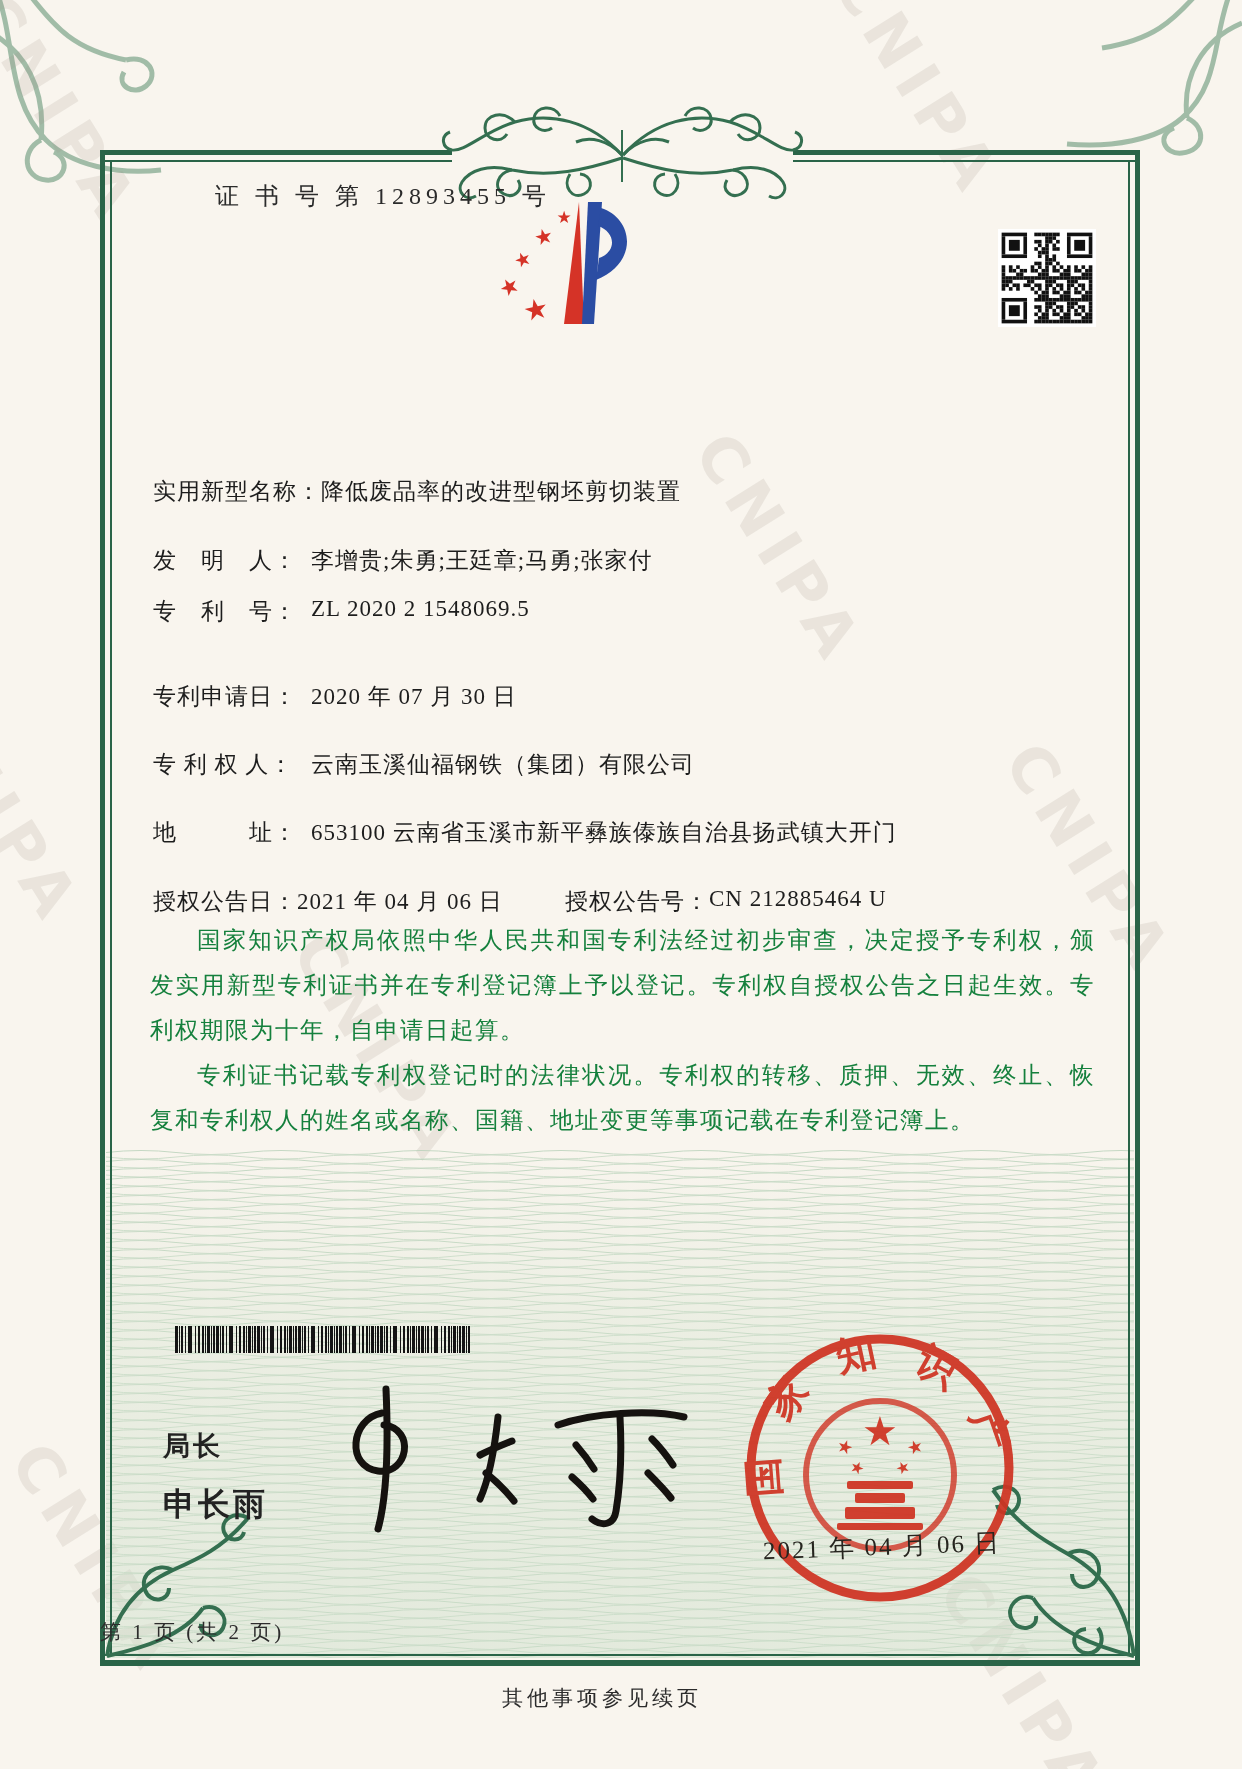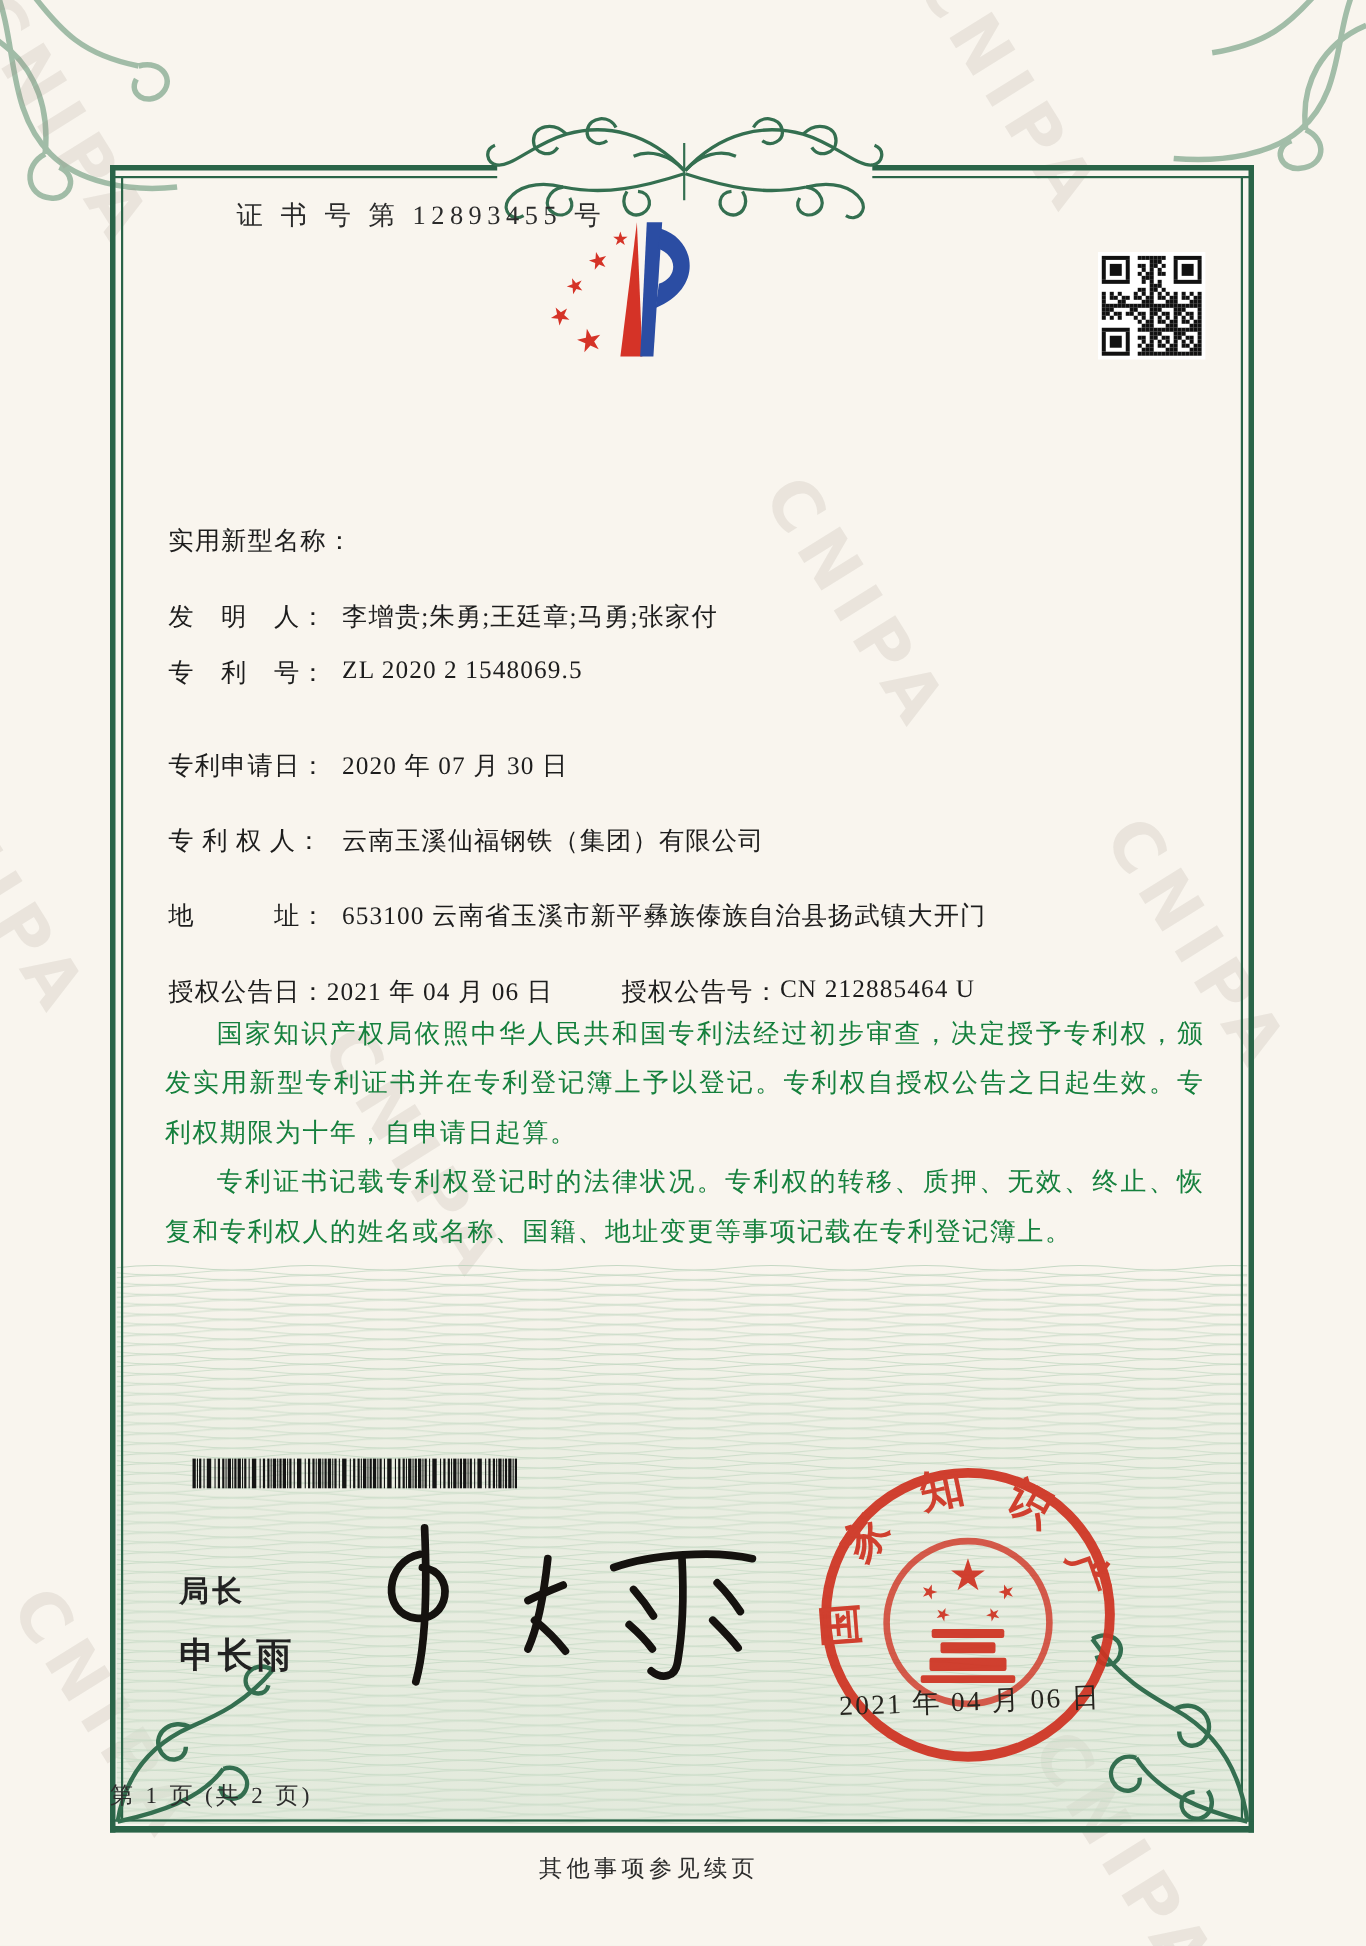--- a/index.html
+++ b/index.html
@@ -47,21 +47,21 @@
   .sig-svg{position:absolute;left:320px;top:1383px;}
 
   
   .seal-svg{position:absolute;left:735px;top:1323px;opacity:0.93;}
   .seal-date{position:absolute;left:762px;top:1530px;width:240px;text-align:center;font-size:25px;
     color:#26251f;letter-spacing:2px;transform:rotate(-2deg);white-space:nowrap;}
 
   
   .page-info{position:absolute;left:100px;top:1618px;width:985px;
     font-size:21px;color:#2c2c2c;letter-spacing:3px;}
-  .cont-note{position:absolute;left:0;top:1684px;width:1180px;text-align:center;
+  .cont-note{position:absolute;left:12px;top:1684px;width:1180px;text-align:center;
     font-size:21px;color:#2c2c2c;letter-spacing:4px;}
 
   .qr{position:absolute;left:998px;top:229px;}
   .logo{position:absolute;left:468px;top:196px;}
   .orn{position:absolute;pointer-events:none;}
 </style>
 </head>
 <body>
 
 <div class="page">
@@ -429,20 +429,21 @@
       <rect x="22" y="24" width="1" height="1" fill="#111"></rect>
       <rect x="23" y="24" width="1" height="1" fill="#111"></rect>
       <rect x="24" y="24" width="1" height="1" fill="#111"></rect>
     </svg>
 
   <div class="cert-no">证 书 号 第 12893455 号</div>
 
   <div class="fields">
     <div class="frow" style="top:476px">
       <span class="lab">实用新型名称：</span>
+      <span class="val">降低废品率的改进型钢坯剪切装置</span>
     </div>
     <div class="frow" style="top:545px">
       <span class="lab">发　明　人：</span>
       <span class="val">李增贵;朱勇;王廷章;马勇;张家付</span>
     </div>
     <div class="frow" style="top:596px">
       <span class="lab">专　利　号：</span>
       <span class="val">ZL 2020 2 1548069.5</span>
     </div>
     <div class="frow" style="top:681px">

